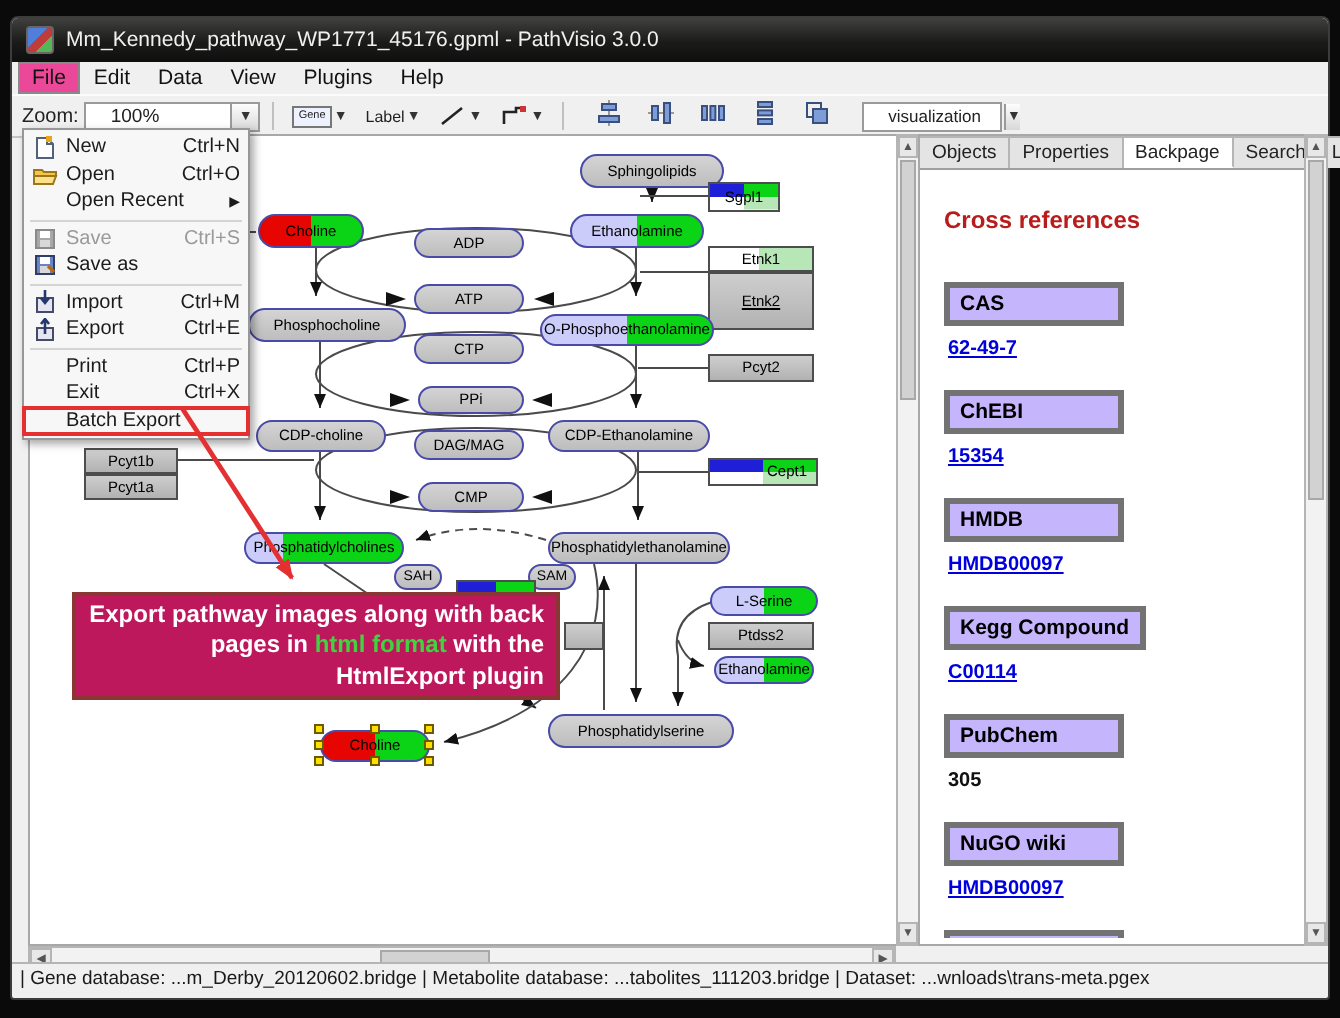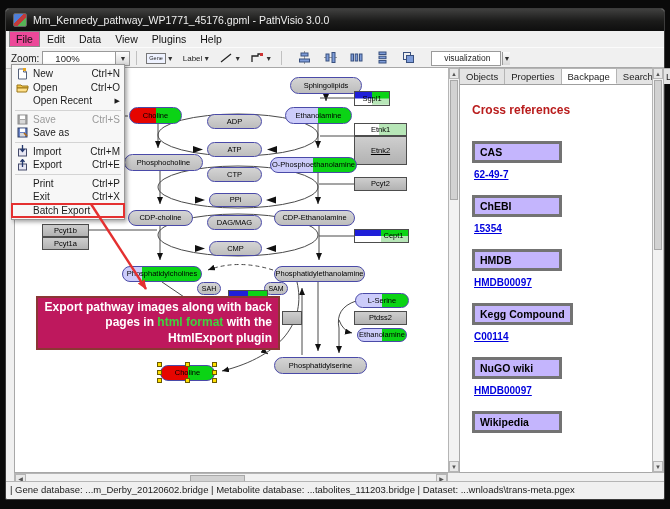--- a/index.html
+++ b/index.html
@@ -346,20 +346,21 @@
         <div class="tab">Search</div>
         <div class="tab">Legend</div>
       </div>
     <div id="bp">
       <div id="bp-heading">Cross references</div>
       <div id="xref-sections">
           <div><div class="xref-title">CAS</div><a class="xref-val" href="#">62-49-7</a></div>
           <div><div class="xref-title">ChEBI</div><a class="xref-val" href="#">15354</a></div>
           <div><div class="xref-title">HMDB</div><a class="xref-val" href="#">HMDB00097</a></div>
           <div><div class="xref-title">Kegg Compound</div><a class="xref-val" href="#">C00114</a></div>
+          <div><div class="xref-title">PubChem</div><span class="xref-val">305</span></div>
           <div><div class="xref-title">NuGO wiki</div><a class="xref-val" href="#">HMDB00097</a></div>
           <div><div class="xref-title">Wikipedia</div></div>
         </div>
 
     </div>
   </div>
 
   <div class="sb" id="panel-sb">
     <div class="arr" style="left:0;top:0;width:10px;height:11px">▲</div>
     <div class="thumb" style="left:1px;top:12px;width:8px;height:170px"></div>

